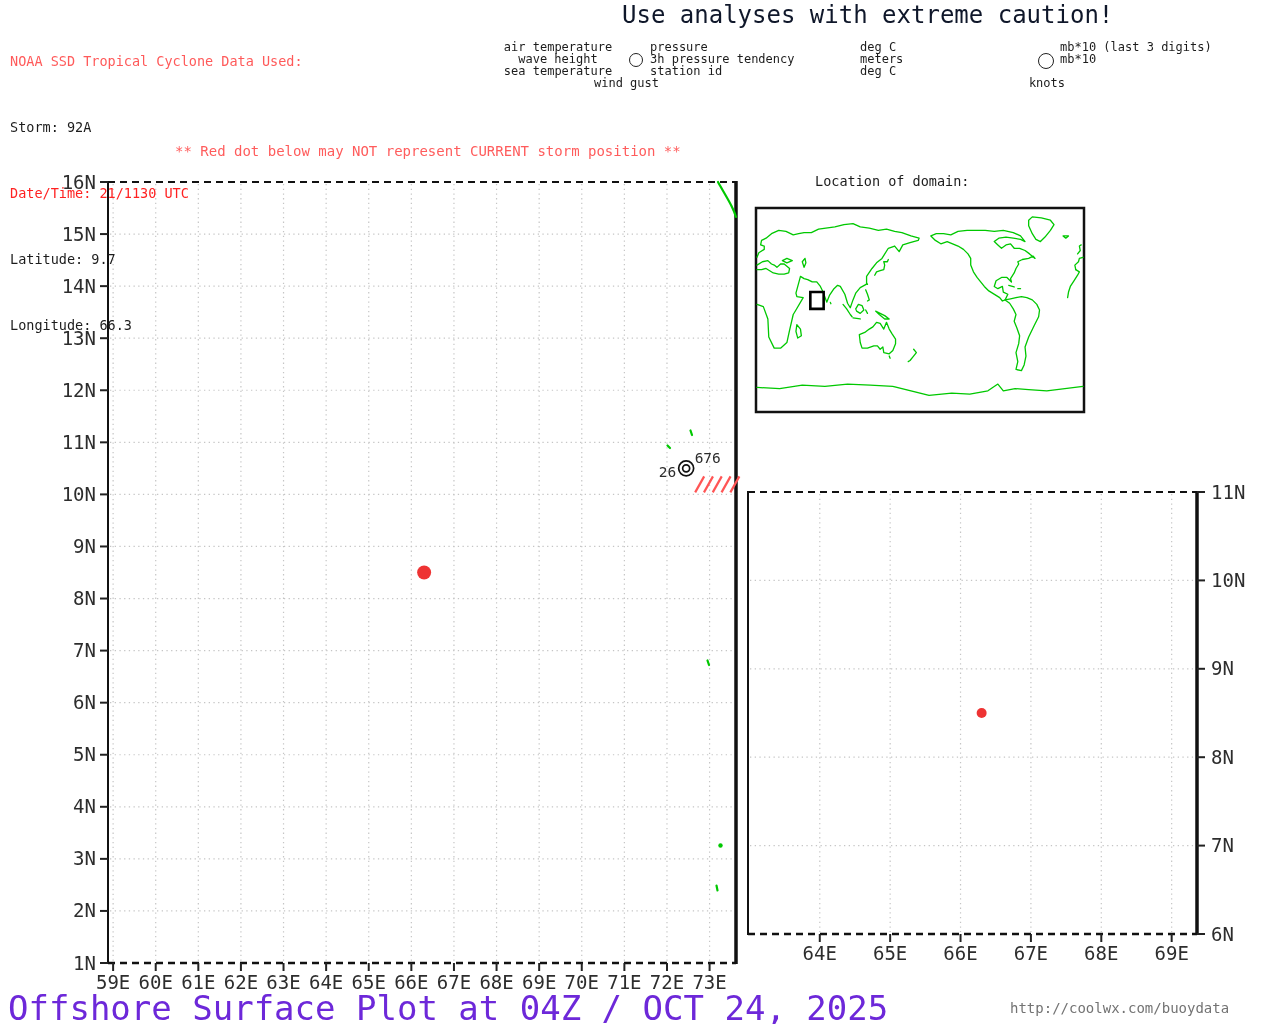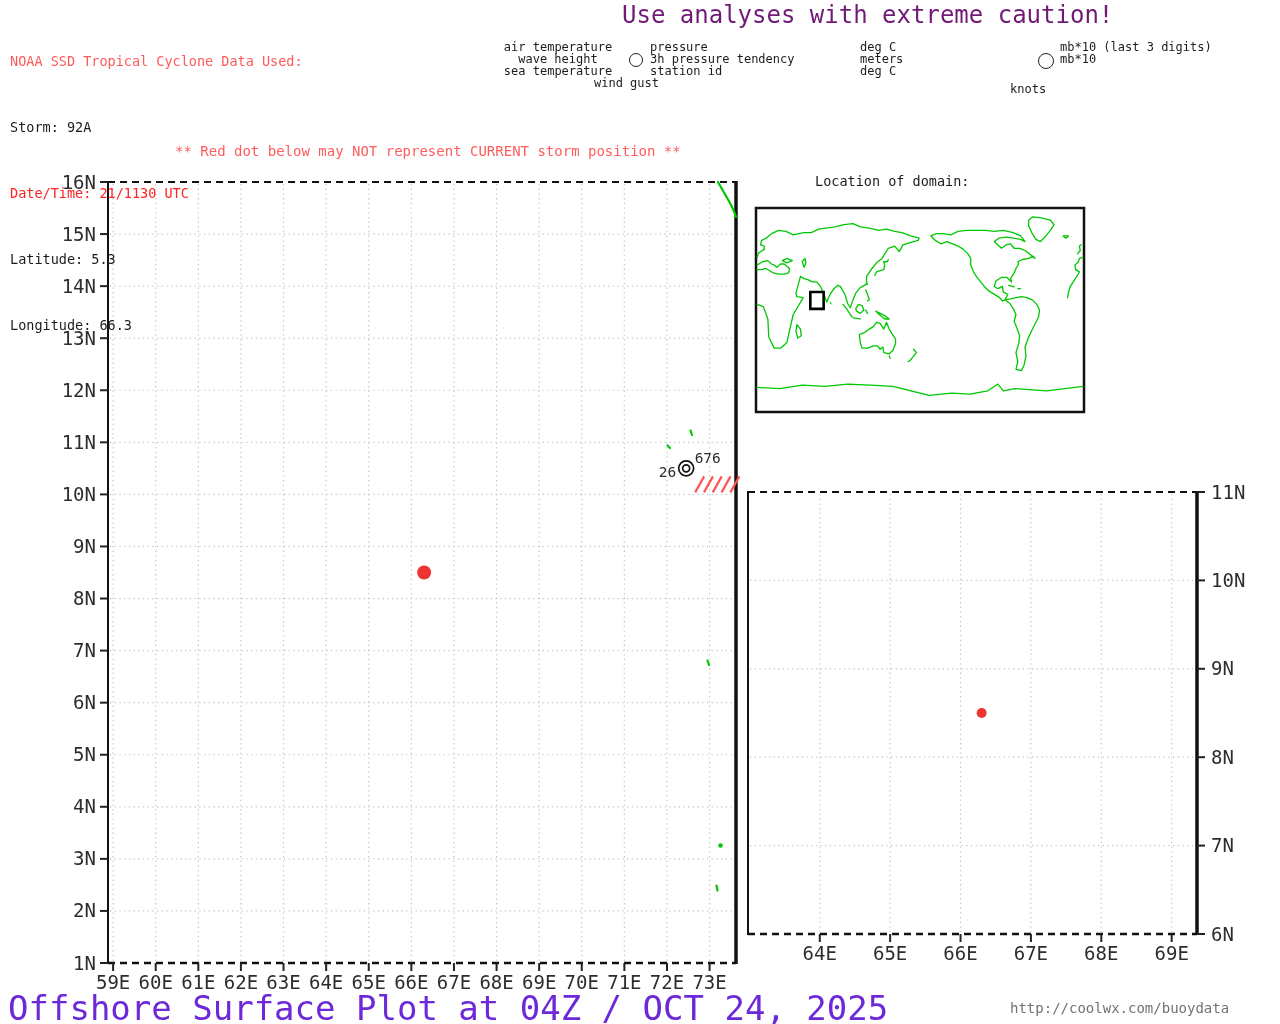--- a/index.html
+++ b/index.html
@@ -2,21 +2,21 @@
 <html><head>
 <meta charset="utf-8">
 <style>
   html,body{margin:0;padding:0;background:#fff}
   .canvas{position:relative;width:1280px;height:1024px;background:#fff;overflow:hidden;
           font-family:"DejaVu Sans Mono","Liberation Mono",monospace;color:#1c1c1c}
   .abs{position:absolute;white-space:pre}
   .red{color:#ff5a5a}
   .boldred{color:#ff2121;font-weight:normal}
   .hl{font-size:13.5px;line-height:22px}
-  .caution{font-size:24px;color:#701a75}
+  .caution{font-size:24px;color:#0f172a}
   .warn{font-size:14px;color:#ff5c5c}
   .lg{font-size:12px;line-height:12px}
   .lgl{left:464px;width:188px;text-align:center}
   .lgr{left:650px}
   .ugl{left:860px;width:137px;text-align:left}
   .ugr{left:1060px}
   .lgc{position:absolute;border:1.6px solid #222;border-radius:50%;background:#fff}
   .insettitle{font-size:13.5px}
   .ftitle{font-size:34px;line-height:1;color:#6d28d9}
   .furl{font-size:14px;color:#737373;text-decoration:none}
@@ -223,41 +223,41 @@
         <path class="coast" d="M338,24 L344,24 341,26 Z"></path>
         <rect class="domainbox" x="58.9" y="74" width="14.7" height="15"></rect>
       </g>
     </g>
   </svg>
 
   <div class="abs hl" style="left:10px;top:6px">
     <div class="red">NOAA SSD Tropical Cyclone Data Used:</div>
     <div>Storm: 92A</div>
     <div class="boldred">Date/Time: 21/1130 UTC</div>
-    <div>Latitude: 5.3</div>
+    <div>Latitude: 9.7</div>
     <div>Longitude: 66.3</div>
   </div>
 
   <div class="abs caution" style="left:622px;top:1px">Use analyses with extreme caution!</div>
 
   <div class="abs lg lgl" style="top:41px">air temperature</div>
   <div class="abs lg lgr" style="top:41px">pressure</div>
   <div class="abs lg lgl" style="top:53px">wave height</div>
   <div class="abs lg lgr" style="top:53px">3h pressure tendency</div>
   <div class="abs lg lgl" style="top:65px">sea temperature</div>
   <div class="abs lg lgr" style="top:65px">station id</div>
   <div class="abs lg" style="left:594px;top:77px;width:120px;">wind gust</div>
   <div class="lgc" style="left:629px;top:53px;width:12px;height:12px"></div>
 
   <div class="abs lg ugl" style="top:41px">deg C</div>
   <div class="abs lg ugr" style="top:41px">mb*10 (last 3 digits)</div>
   <div class="abs lg ugl" style="top:53px">meters</div>
   <div class="abs lg ugr" style="top:53px">mb*10</div>
   <div class="abs lg ugl" style="top:65px">deg C</div>
-  <div class="abs lg" style="left:1010px;top:83px;width:55px;text-align:left">knots</div>
+  <div class="abs lg" style="left:1010px;top:77px;width:55px;text-align:right">knots</div>
   <div class="lgc" style="left:1038px;top:52.5px;width:14px;height:14px"></div>
 
   <div class="abs warn" style="left:175px;top:143px">** Red dot below may NOT represent CURRENT storm position **</div>
 
   <div class="abs insettitle" style="left:815px;top:173px">Location of domain:</div>
 
   <div class="abs ftitle" style="left:8px;top:991px">Offshore Surface Plot at 04Z / OCT 24, 2025</div>
   <a class="abs furl" style="left:1010px;top:1000px" href="#">http://coolwx.com/buoydata</a>
 
 </div>

